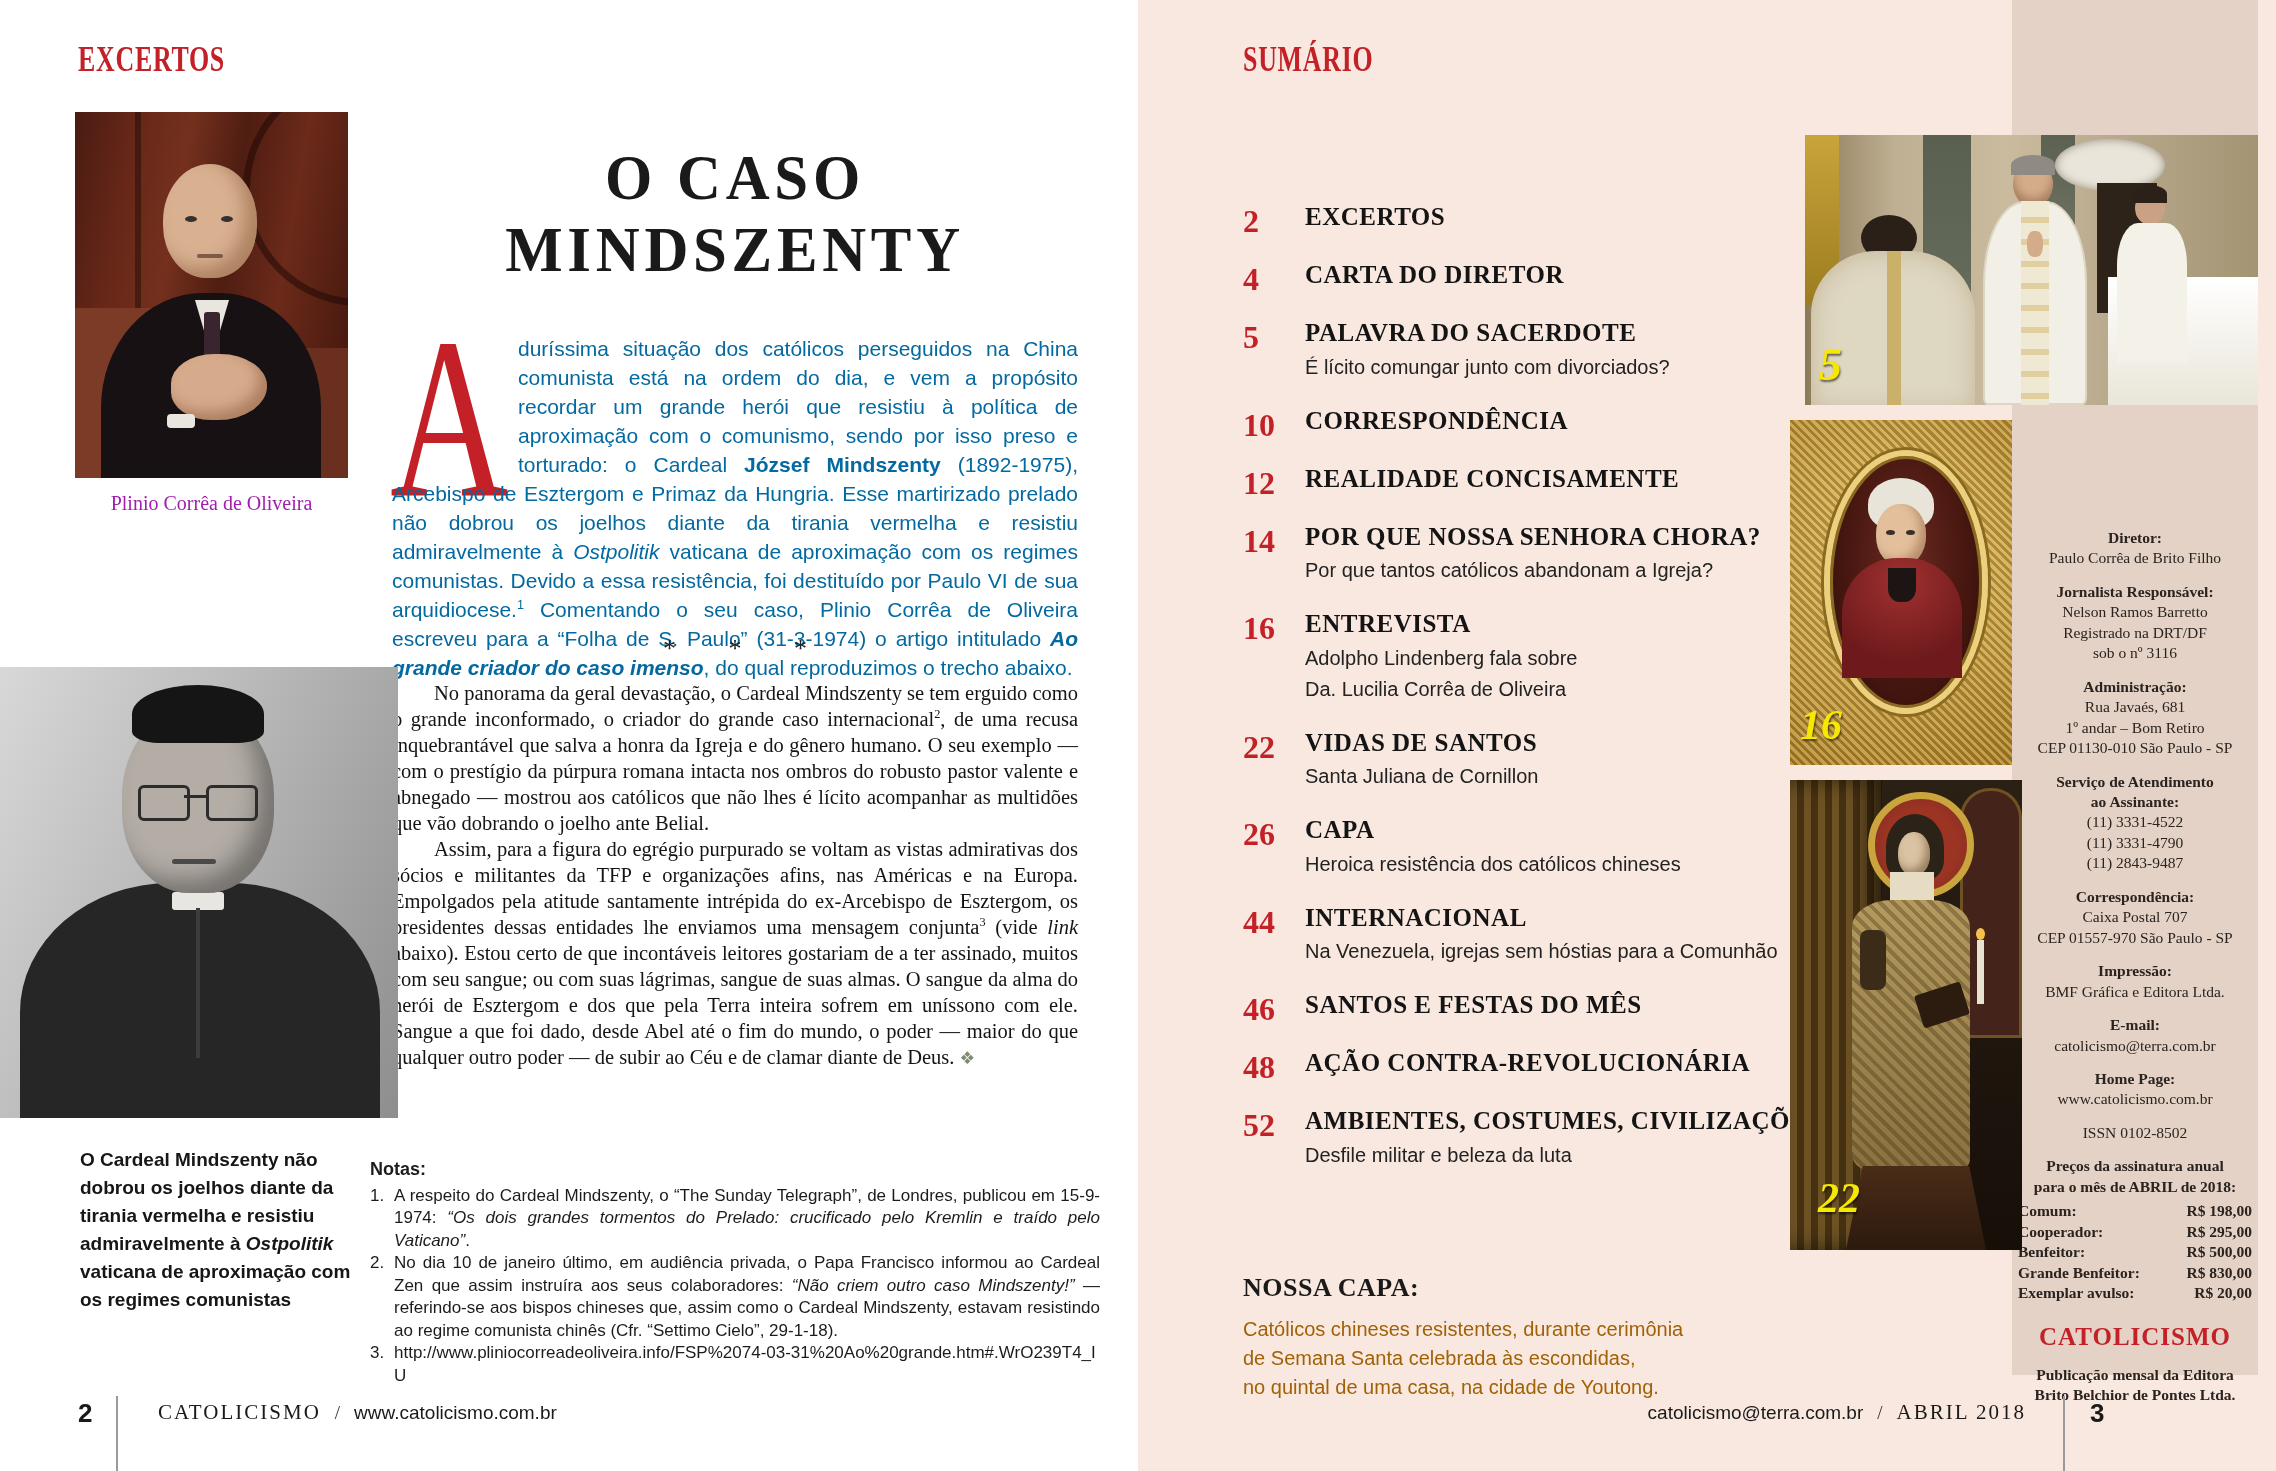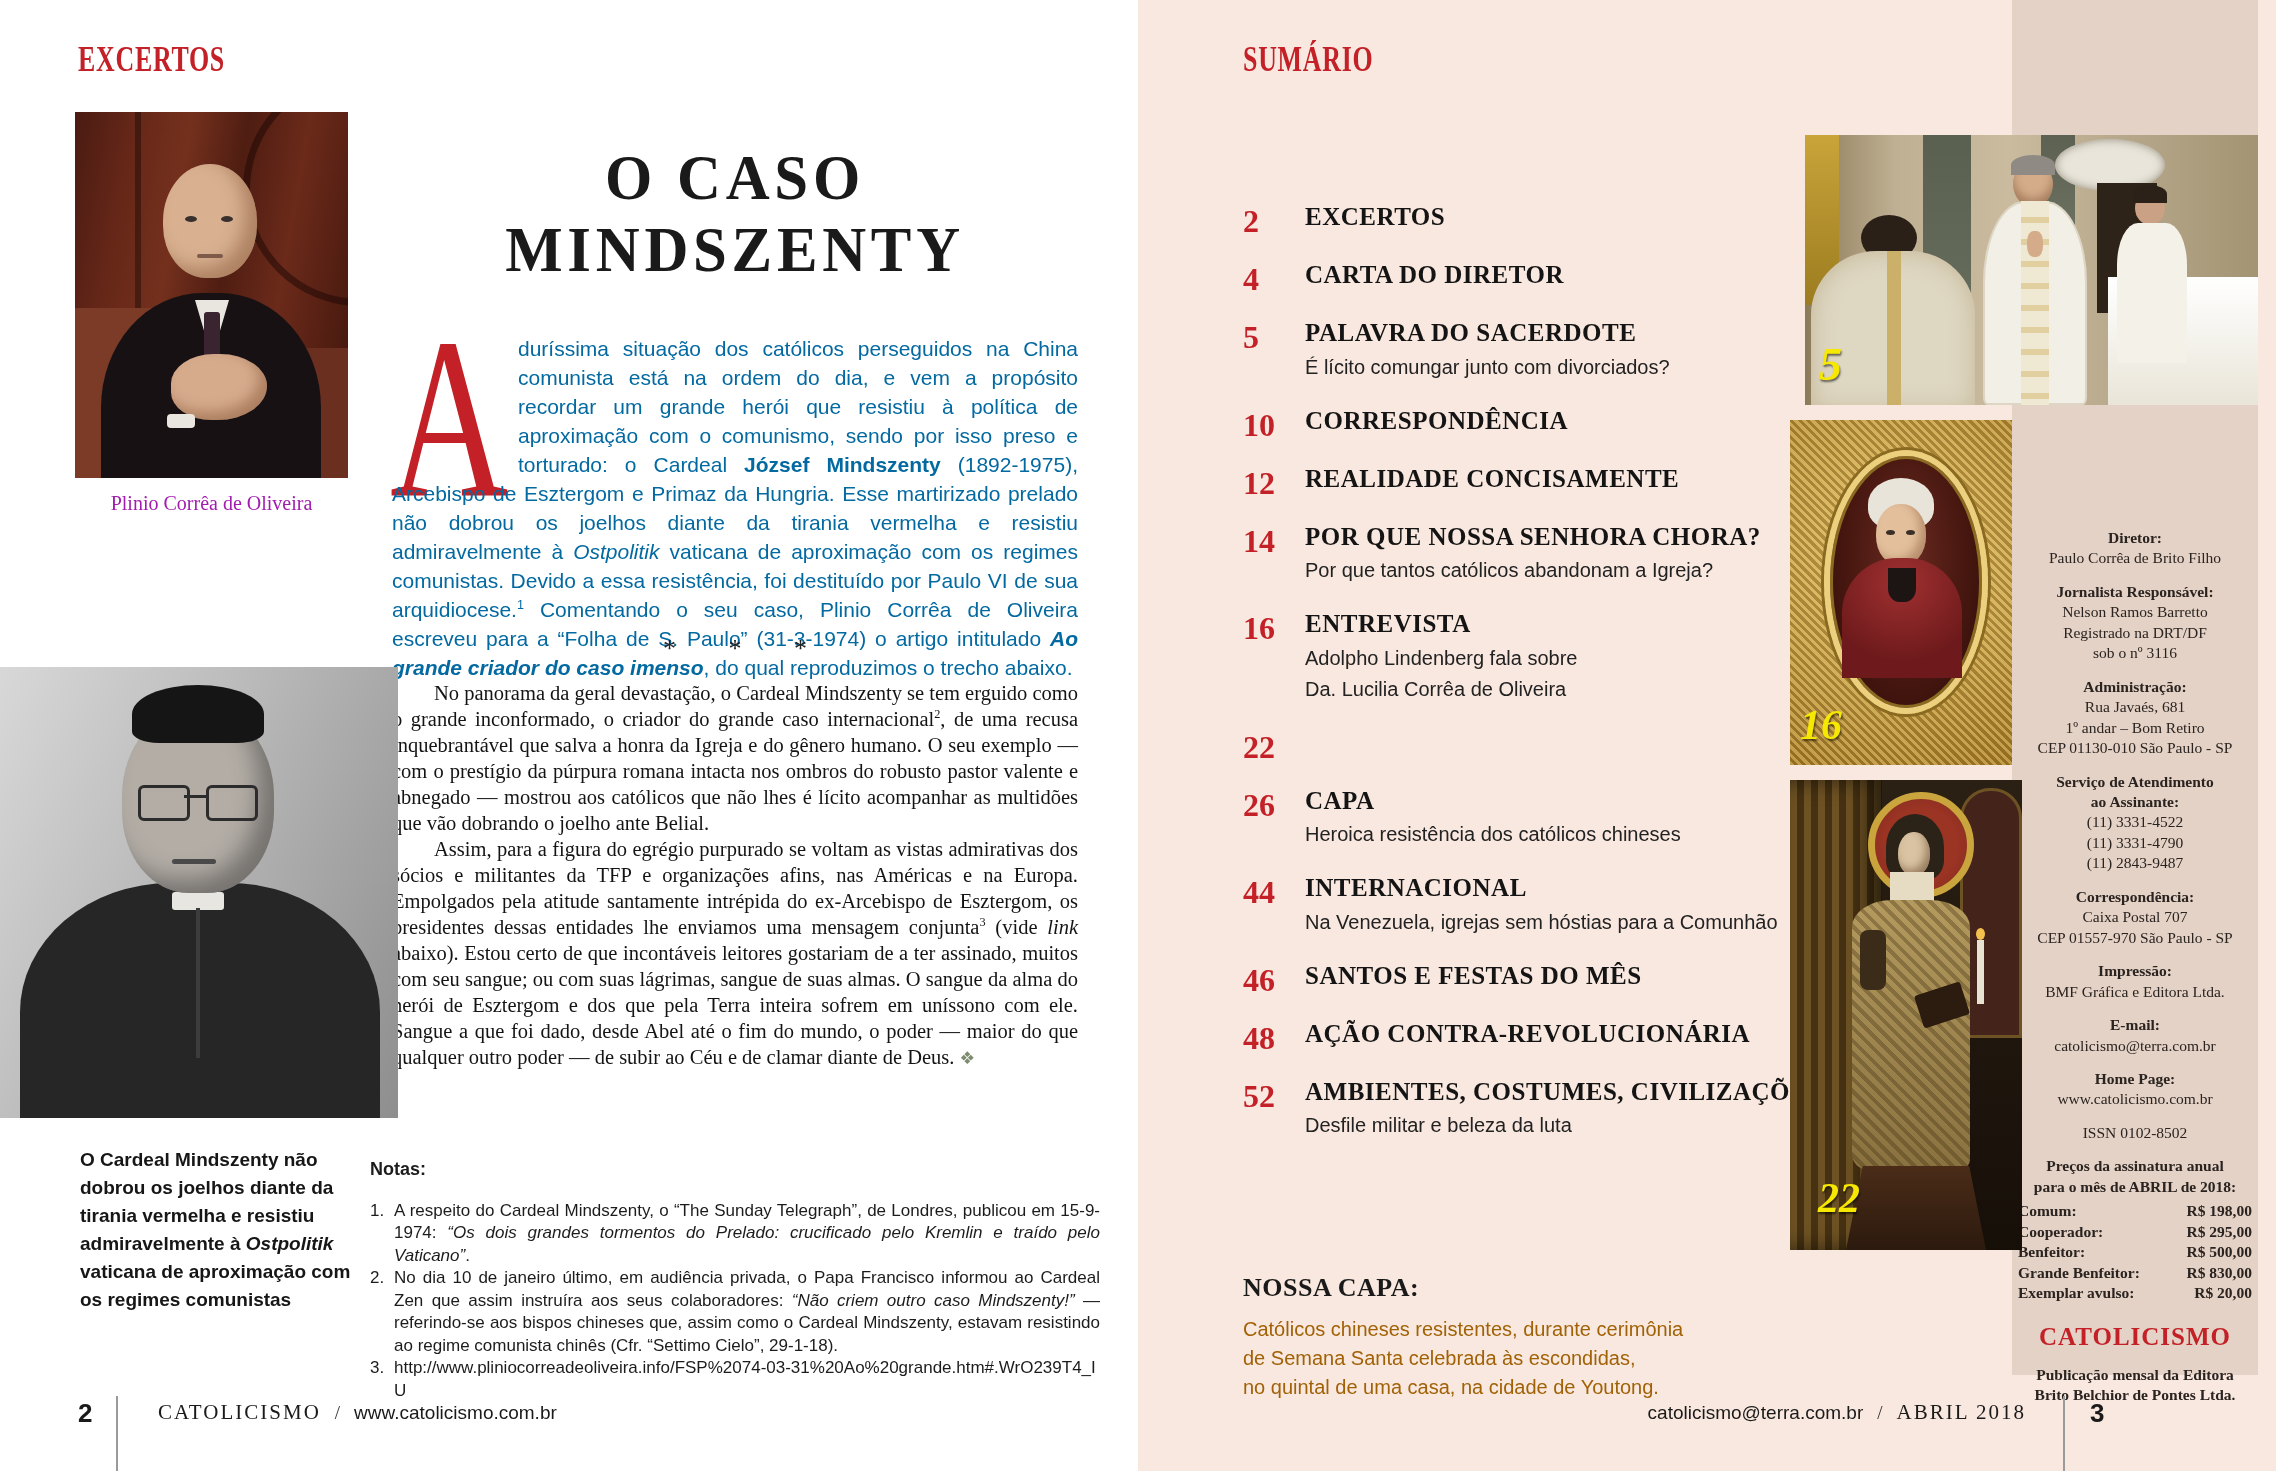--- a/index.html
+++ b/index.html
@@ -20,21 +20,21 @@
   .dropcap-spacer{float:left;width:126px;height:126px;}
   .dropcap{color:#c32127;font-size:228px;line-height:.78;font-family:"Liberation Serif",serif;
            transform:scaleX(.72);transform-origin:left top;}
   .separator{width:686px;text-align:center;font-size:26px;word-spacing:46px;color:#222;}
   .body-col{width:686px;font-size:20.5px;line-height:26px;text-align:justify;color:#141414;}
   .body-col p{margin:0;text-indent:42px;}
   .caption-serif{width:273px;text-align:center;font-size:20px;color:#a21caf;}
   .caption-bold{width:272px;font-family:"Liberation Sans",sans-serif;font-weight:bold;
                 font-size:19px;line-height:28px;color:#161616;}
   .notes{width:730px;font-family:"Liberation Sans",sans-serif;font-size:17px;line-height:22.5px;color:#1c1c1c;}
-  .notes-heading{font-weight:bold;font-size:18px;margin-bottom:19px;}
+  .notes-heading{font-weight:bold;font-size:18px;margin-bottom:4px;}
   .note-row{display:flex;}
   .note-num{width:24px;flex:none;}
   .note-text{flex:1;text-align:justify;}
   .note-url{word-break:break-all;}
   
   .pageno{font-family:"Liberation Sans",sans-serif;font-weight:bold;font-size:26px;}
   .foot-rule{width:2px;height:75px;background:#9a9a9a;}
   .foot-mag{font-size:21px;letter-spacing:2px;}
   .foot-slash{font-size:19px;color:#333;}
   .foot-url{font-family:"Liberation Sans",sans-serif;font-size:19px;}
@@ -202,20 +202,26 @@
         <div class="toc-body">
           <div class="toc-title">ENTREVISTA</div>
           <div class="toc-sub">
             <div class="toc-sub-line">Adolpho Lindenberg fala sobre</div>
             <div class="toc-sub-line">Da. Lucilia Corrêa de Oliveira</div>
           </div>
         </div>
       </div>
       <div class="toc-item">
         <div class="toc-num">22</div>
+        <div class="toc-body">
+          <div class="toc-title">VIDAS DE SANTOS</div>
+          <div class="toc-sub">
+            <div class="toc-sub-line">Santa Juliana de Cornillon</div>
+          </div>
+        </div>
       </div>
       <div class="toc-item">
         <div class="toc-num">26</div>
         <div class="toc-body">
           <div class="toc-title">CAPA</div>
           <div class="toc-sub">
             <div class="toc-sub-line">Heroica resistência dos católicos chineses</div>
           </div>
         </div>
       </div>

